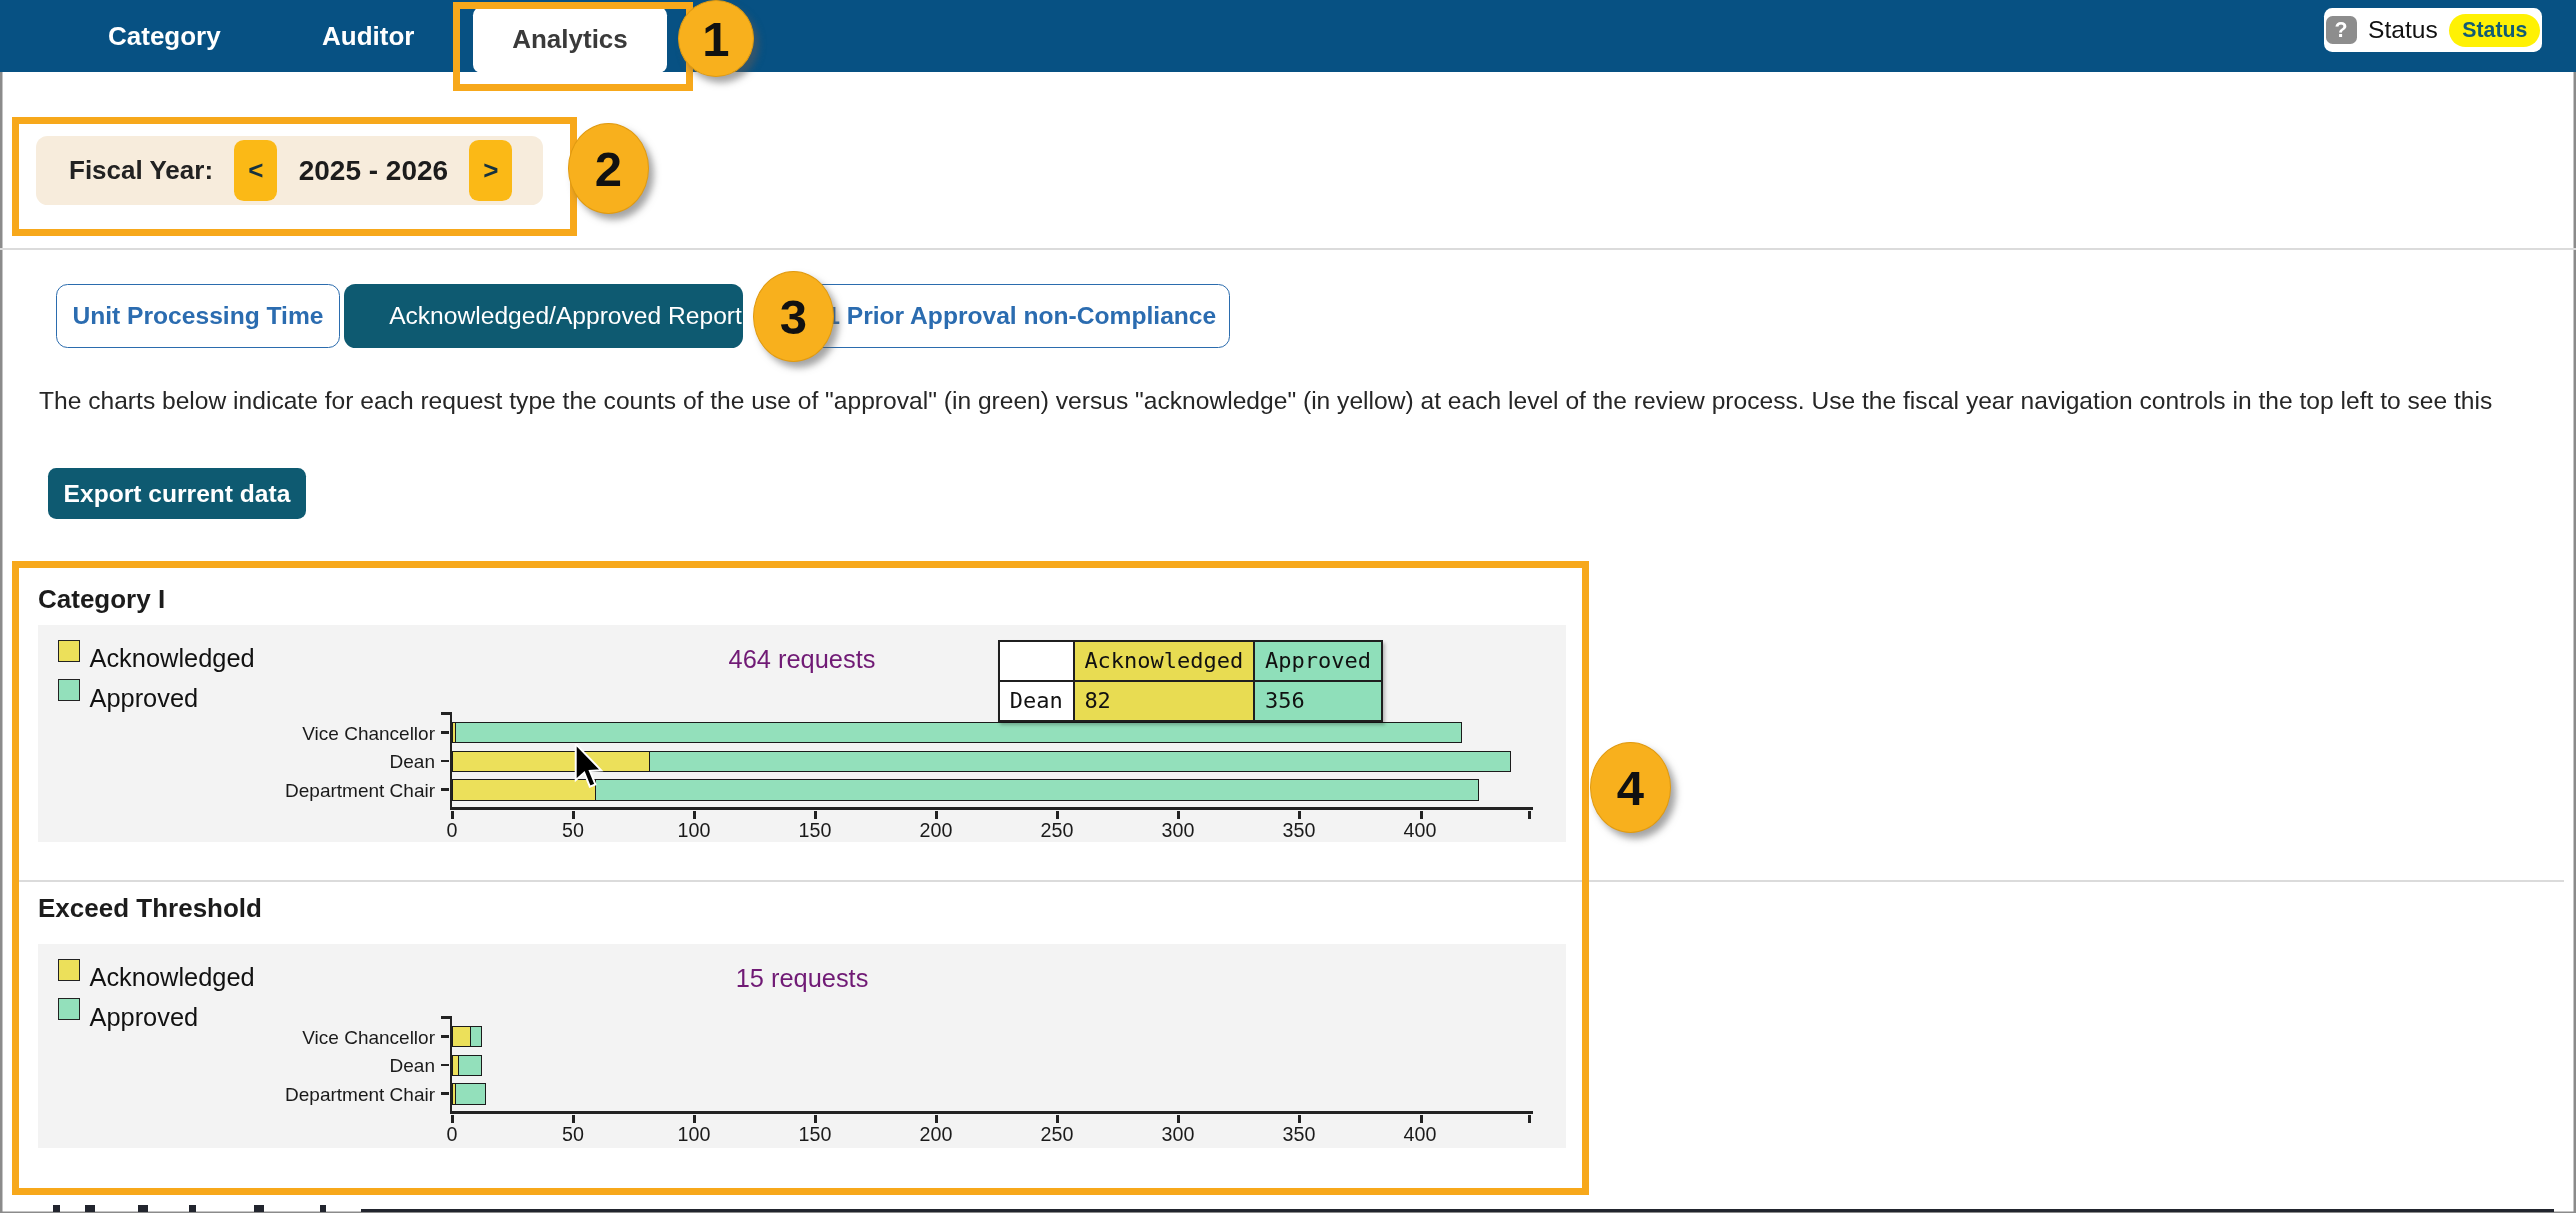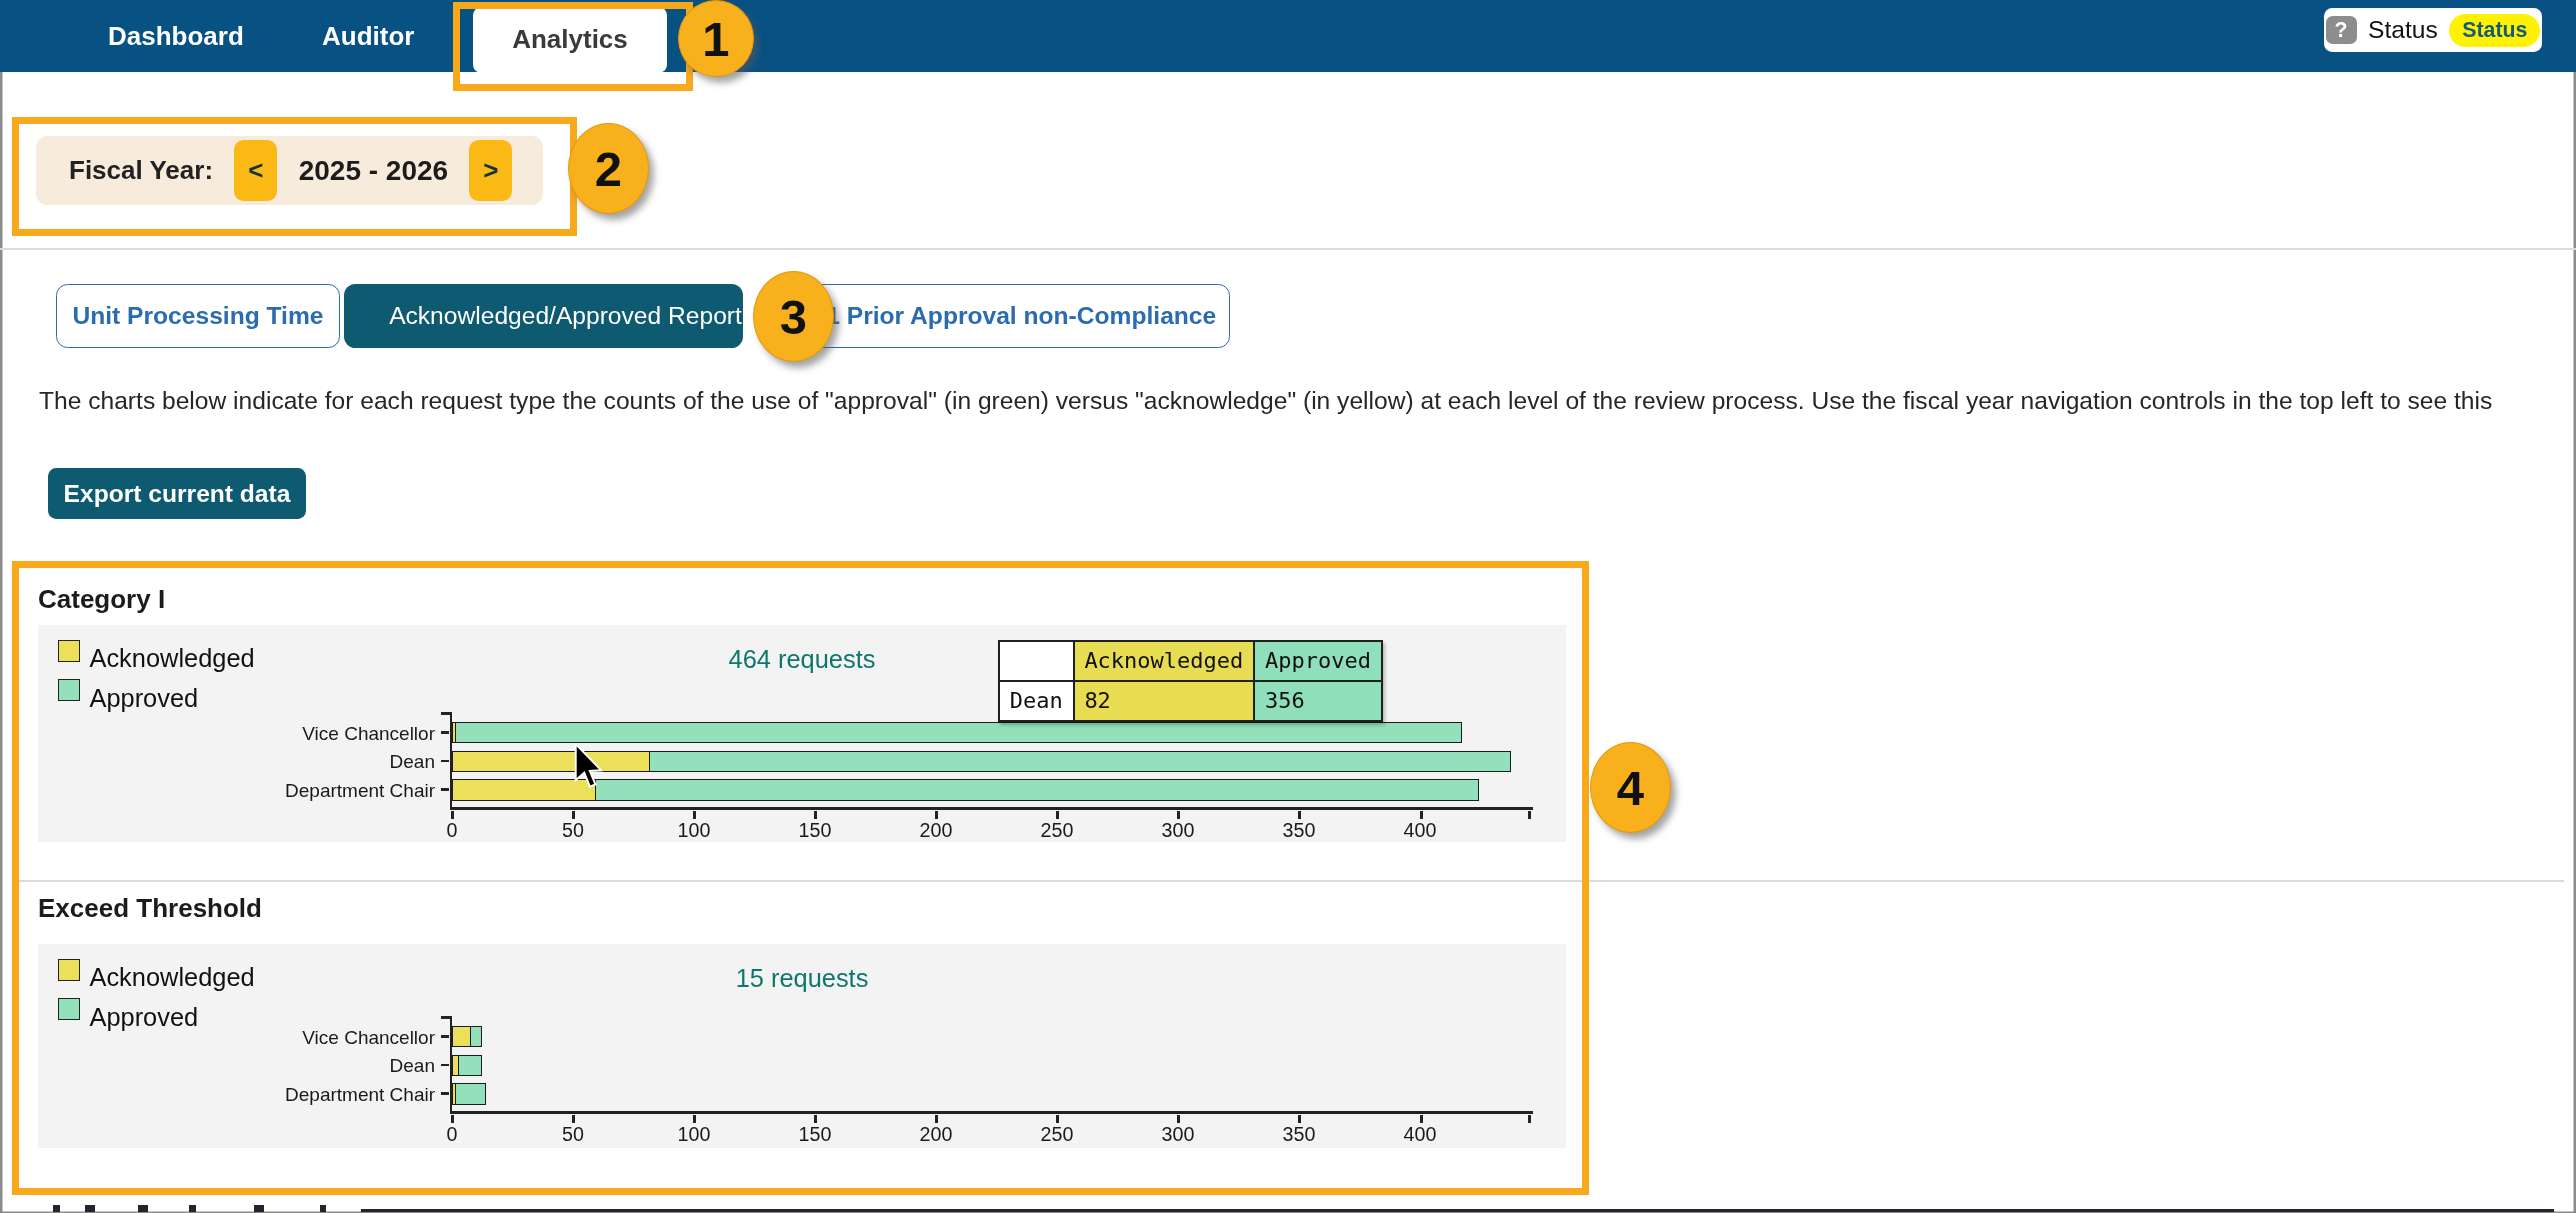--- a/index.html
+++ b/index.html
@@ -65,21 +65,21 @@
   .title-exceed{top:893px;}
   .gray-panel{position:absolute;left:38px;width:1528px;background:#f3f3f3;}
   .gray-0{top:625px;height:217px;}
   .gray-1{top:944px;height:204px;}
   .legend-row{position:absolute;left:19.7px;display:flex;align-items:flex-start;}
   .legend-swatch{width:22px;height:22px;border:1.6px solid #222222;box-sizing:border-box;}
   .sw-ack{background:#ece05a;}
   .sw-app{background:#93e0bb;}
   .legend-text{margin-left:9.8px;margin-top:6.6px;font-size:25.4px;color:#111111;line-height:25.4px;}
   .lg-top{top:14.8px;} .lg-bot{top:54px;}
-  .total-label{position:absolute;left:0;top:19.7px;width:100%;text-align:center;font-size:25.4px;color:#0f766e;}
+  .total-label{position:absolute;left:0;top:19.7px;width:100%;text-align:center;font-size:25.4px;color:#701a75;}
   
   .plot{position:absolute;left:414px;width:1094px;}
   .plot-0{top:97px;} .plot-1{top:82px;}
   .yaxis{position:absolute;left:-2.5px;top:-9.8px;width:2.5px;height:95px;background:#222222;}
   .yaxis-toptick{position:absolute;left:-10.7px;top:-9.8px;width:8.2px;height:2.5px;background:#222222;}
   .crow{position:relative;height:21.3px;margin-bottom:7.4px;display:flex;align-items:stretch;}
   .ylab{position:absolute;left:-386px;top:1.6px;width:369px;text-align:right;font-size:19px;color:#1a1a1a;line-height:19px;white-space:nowrap;}
   .ydash{position:absolute;left:-11.5px;top:9px;width:8.2px;height:2.5px;background:#222222;}
   .bar{height:21.3px;border:1.6px solid #1b1b1b;box-sizing:border-box;flex-shrink:0;}
   .bar + .bar{margin-left:-1.6px;}
@@ -101,21 +101,21 @@
   
   .clip-blob{position:absolute;top:1205px;height:7.4px;background:#22252e;}
   .bottom-line{position:absolute;left:361px;top:1209px;width:2193px;height:2.5px;background:#22252e;}
 </style>
 </head>
 <body>
 
 <div class="page">
 
   <div class="topnav">
-    <div class="nav-link nav-dashboard">Dashboard</div>
+    <div class="nav-link nav-dashboard">Category</div>
     <div class="nav-link nav-auditor">Auditor</div>
     <div class="nav-active-tab">Analytics</div>
     <div class="status-box">
       <span class="help-icon">?</span>
       <span class="status-label">Status</span>
       <span class="legend-pill">Status</span>
     </div>
   </div>
 
   <div class="fiscal-wrap">

